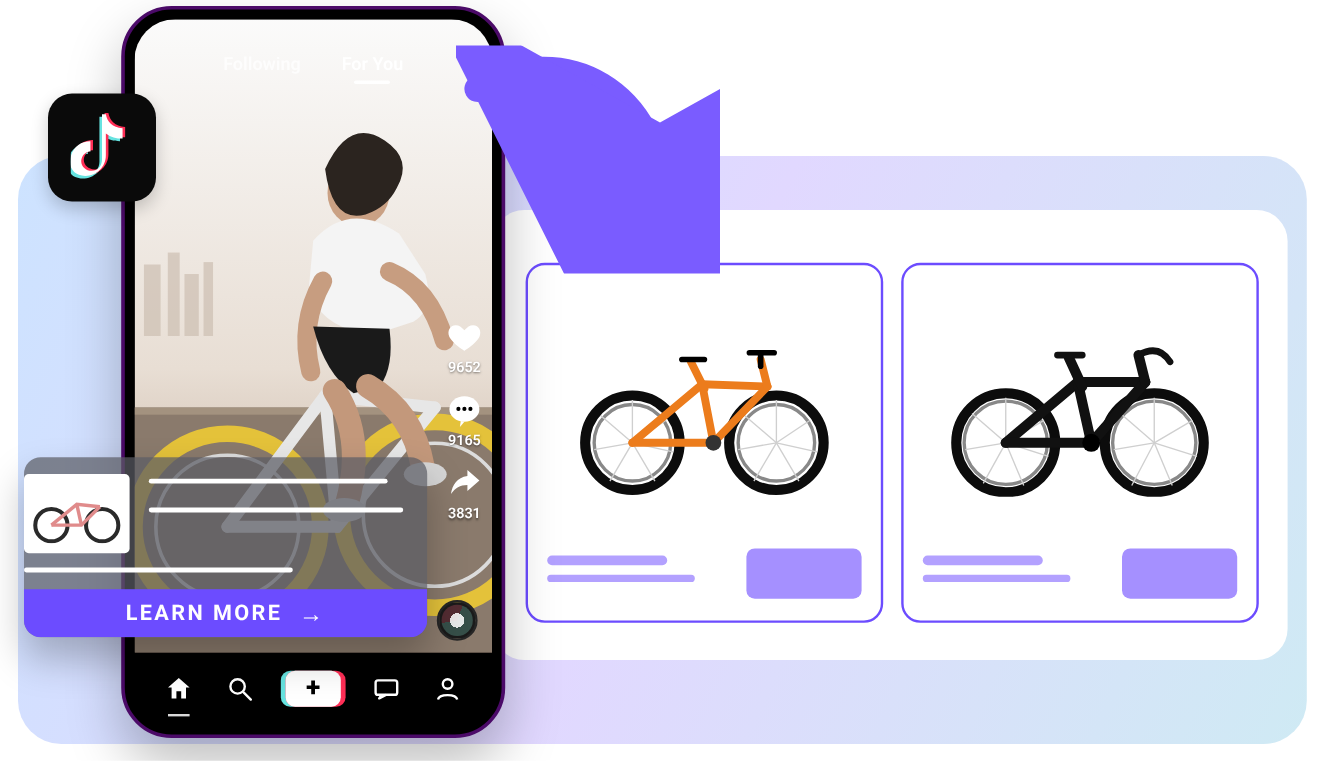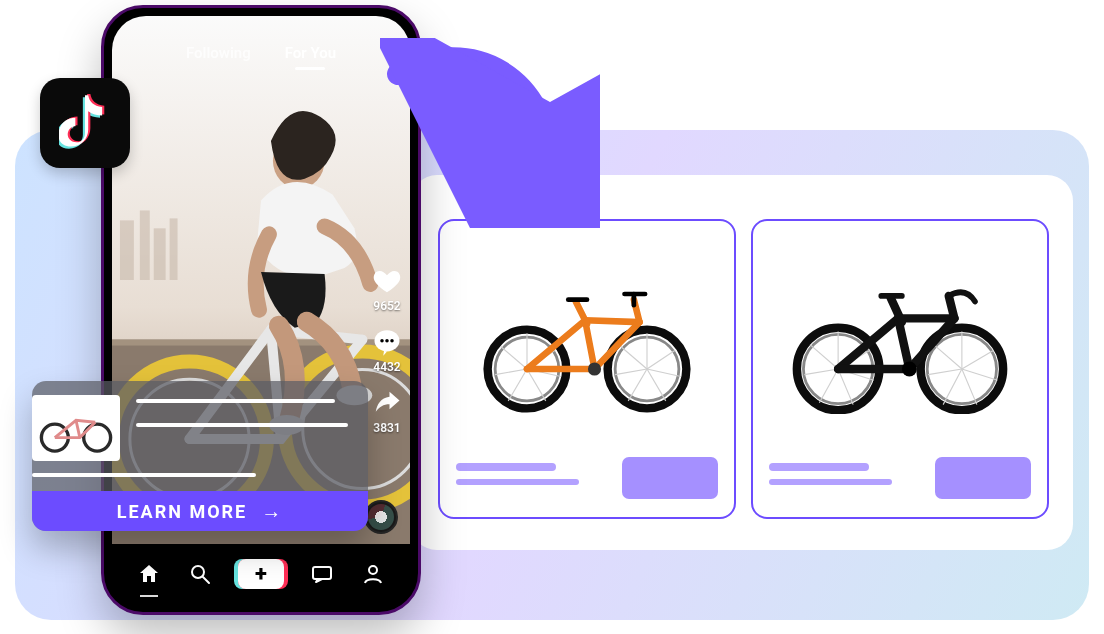--- a/index.html
+++ b/index.html
@@ -154,21 +154,21 @@
     position: absolute; inset: 0;
   }
   .post-btn .pill.cyan  { left: -4px; background:#66e3e0; border-radius:8px; }
   .post-btn .pill.pink  { right:-4px; background:#ff2e56; border-radius:8px; }
   .post-btn .pill.white { background:#fff; border-radius:8px; display:flex; align-items:center; justify-content:center; }
   .post-btn .plus { font-size: 22px; font-weight: 800; color:#000; line-height:1; }
 
   
   .overlay-card {
     position: absolute;
-    left: 32px; top: 381px;
+    left: 20px; top: 381px;
     width: 336px; height: 150px;
     border-radius: 14px;
     background: rgba(90, 92, 100, .72);
     padding: 14px 16px 0 0;
     overflow: hidden;
     box-shadow: 0 18px 32px rgba(0,0,0,.25);
   }
   .overlay-card .top {
     display: flex; gap: 16px; align-items: flex-start;
   }
@@ -393,21 +393,21 @@
           <span>9652</span>
         </div>
         <div class="rail-item">
           <svg viewBox="0 0 24 24">
             <ellipse cx="12" cy="11" rx="10" ry="8.5" fill="#fff"></ellipse>
             <path d="M12 19.5 9 23l.6-4z" fill="#fff"></path>
             <circle cx="8" cy="11" r="1.4" fill="#000"></circle>
             <circle cx="12" cy="11" r="1.4" fill="#000"></circle>
             <circle cx="16" cy="11" r="1.4" fill="#000"></circle>
           </svg>
-          <span>4432</span>
+          <span>9165</span>
         </div>
         <div class="rail-item">
           <svg viewBox="0 0 24 24">
               <path fill="#fff" d="M14 3l8 7-8 7v-4c-5 0-8 2-11 6 1-6 4-11 11-12V3z"></path>
             </svg>
           <span>3831</span>
         </div>
       </div>
 
       <div class="disc"></div>

